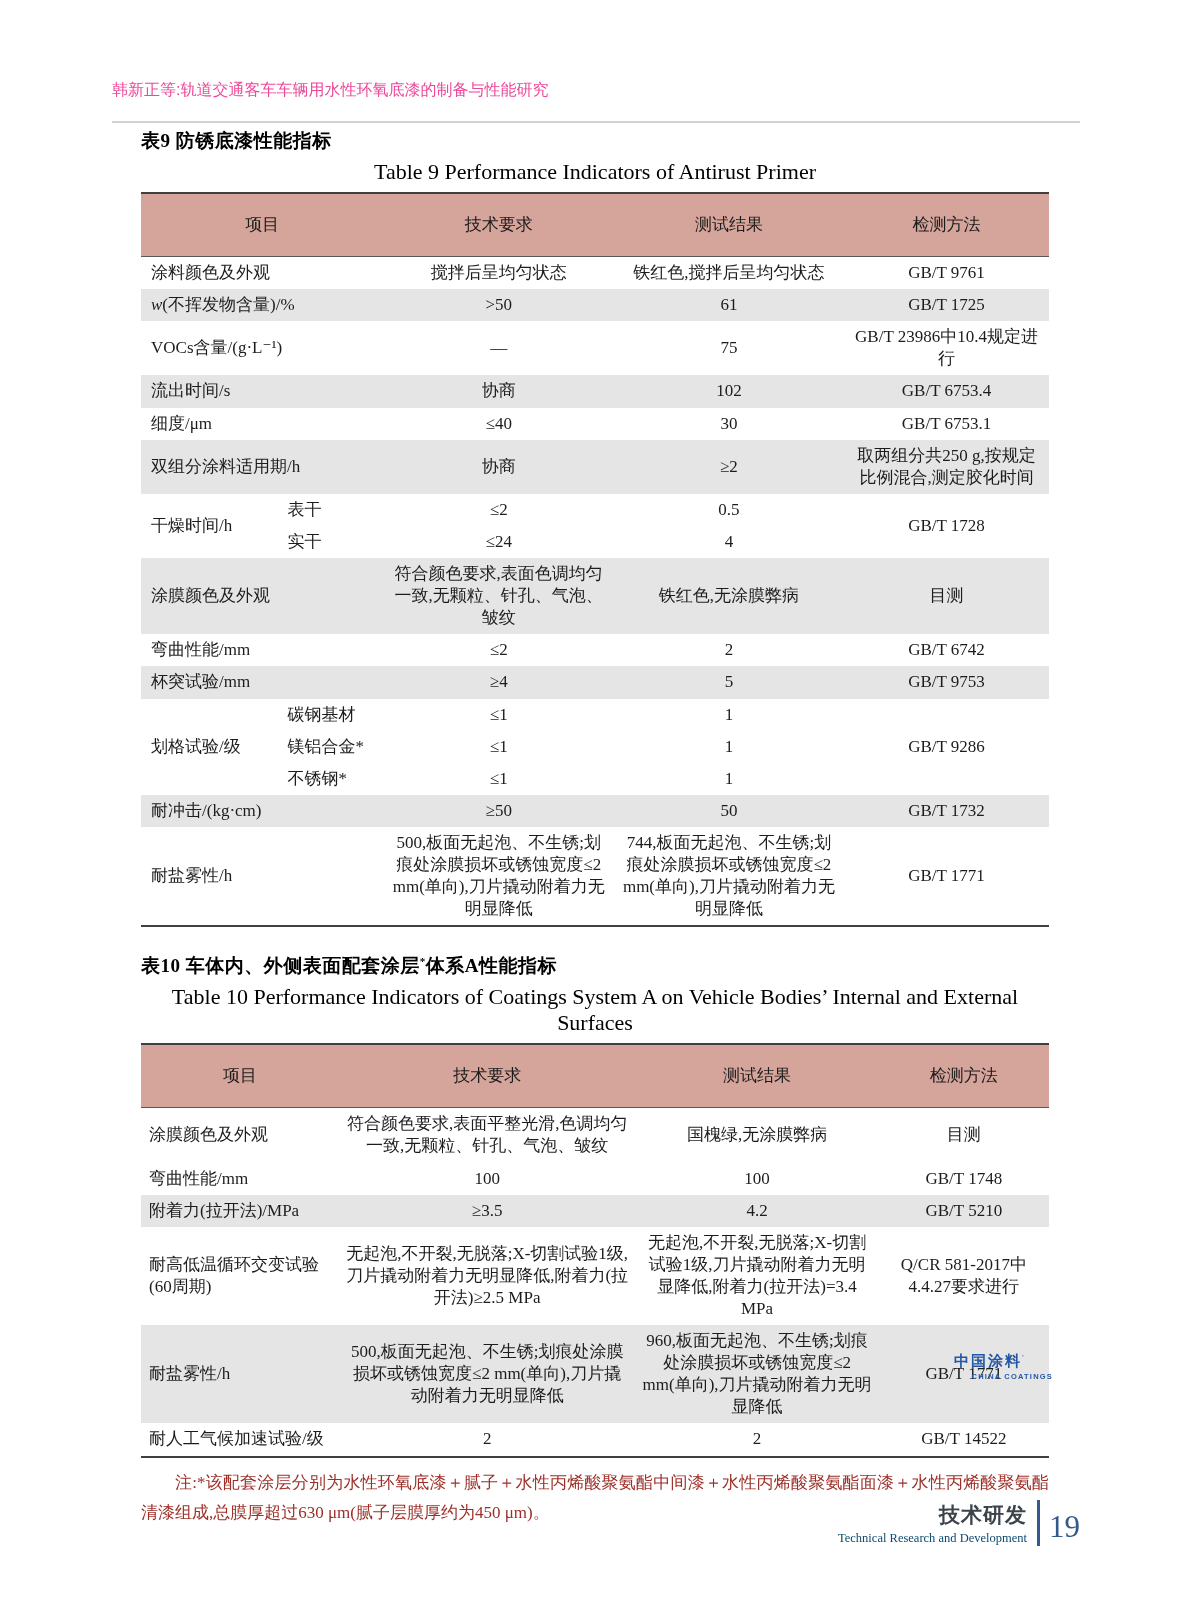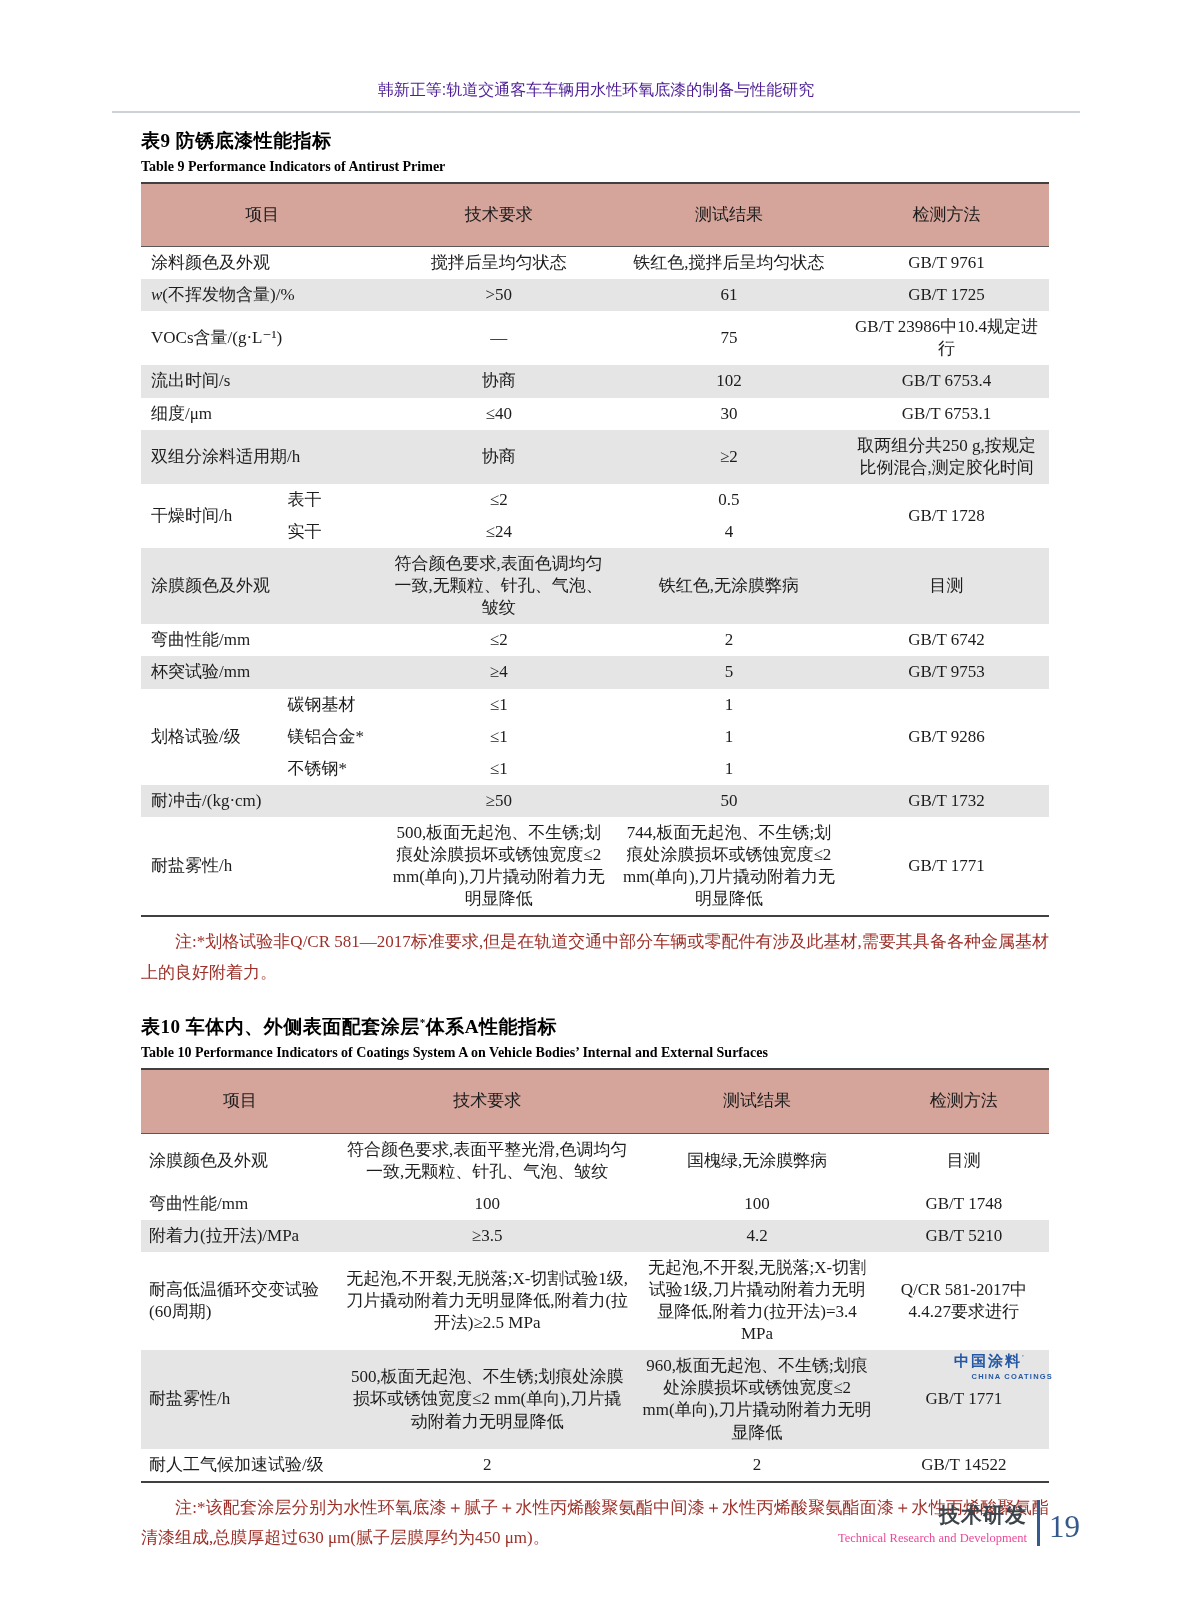--- a/index.html
+++ b/index.html
@@ -1,30 +1,30 @@
 <!DOCTYPE html>
 <html><head>
 <meta charset="utf-8">
 <style>
   html,body{margin:0;padding:0;background:#ffffff;}
   .page{position:relative;width:1187px;height:1600px;background:#ffffff;overflow:hidden;
         font-family:"Liberation Serif","DejaVu Serif",serif;color:#1c1c1c;}
 
   
-  .runhead{position:absolute;left:112px;top:80px;width:968px;text-align:center;
+  .runhead{position:absolute;left:112px;top:80px;width:968px;text-align:left;
            font-family:"Liberation Sans","DejaVu Sans",sans-serif;
-           font-size:16px;color:#4c1d95;padding-bottom:10px;border-bottom:2px solid #cdd2d6;}
+           font-size:16px;color:#ec4899;padding-bottom:20px;border-bottom:2px solid #cdd2d6;}
 
   
   .main{position:absolute;left:141px;top:128px;width:908px;}
 
   .tbl-title-cn{font-family:Liberation Serif, serif;font-weight:bold;
                 font-size:19px;color:#000;text-align:left;letter-spacing:.5px;}
-  .tbl-title-en{font-family:"Liberation Serif","DejaVu Serif",serif;font-weight:bold;
-                font-size:14px;color:#000;margin-top:5px;margin-bottom:7px;}
+  .tbl-title-en{font-family:"Liberation Serif","DejaVu Serif",serif;font-weight:normal;
+                font-size:22px;color:#000;text-align:center;margin-top:5px;margin-bottom:7px;}
   .tbl-title-cn sup{font-size:11px;}
 
   table.t{width:100%;border-collapse:collapse;border-top:2px solid #404040;border-bottom:2px solid #404040;
           font-size:17px;line-height:1.3;}
   table.t th{background:#d5a49a;font-weight:normal;padding:20px 4px;border-bottom:1px solid #585858;
              font-size:17px;}
   table.t td{padding:5px 6px;text-align:center;vertical-align:middle;}
   table.t td.lbl{text-align:left;padding-left:10px;}
   table.t td.sub{text-align:left;padding-left:2px;}
   table.t tr.shaded td{background:#e5e5e5;}
@@ -45,21 +45,21 @@
   .logo .cn{font-size:15px;font-weight:bold;letter-spacing:2px;}
   .logo .cn sup{font-size:8px;font-weight:normal;}
   .logo .en{font-size:7.5px;font-weight:bold;letter-spacing:1.2px;margin-top:1px;margin-left:45px;}
 
   
   .footer{position:absolute;right:107px;top:1500px;display:flex;align-items:center;}
   .footer .labels{text-align:right;}
   .footer .f-cn{font-family:"Liberation Sans","DejaVu Sans",sans-serif;font-weight:bold;
                 font-size:21px;color:#3c434a;letter-spacing:1px;}
   .footer .f-en{font-family:"Liberation Serif","DejaVu Serif",serif;font-size:12.5px;
-                color:#ec4899;margin-top:2px;}
+                color:#0c4a6e;margin-top:2px;}
   .footer .bar{width:3px;height:46px;background:#34598c;margin:0 9px 0 10px;}
   .footer .pnum{font-family:"Liberation Serif","DejaVu Serif",serif;font-size:31px;color:#34598c;
                 align-self:flex-end;line-height:1;padding-bottom:4px;}
 </style>
 </head>
 <body>
 
 <div class="page">
 
   <div class="runhead">韩新正等:轨道交通客车车辆用水性环氧底漆的制备与性能研究</div>
@@ -170,21 +170,20 @@
         </tr>
         <tr>
           <td colspan="2" class="lbl">耐盐雾性/h</td>
           <td>500,板面无起泡、不生锈;划痕处涂膜损坏或锈蚀宽度≤2 mm(单向),刀片撬动附着力无明显降低</td>
           <td>744,板面无起泡、不生锈;划痕处涂膜损坏或锈蚀宽度≤2 mm(单向),刀片撬动附着力无明显降低</td>
           <td>GB/T 1771</td>
         </tr>
       </tbody>
     </table>
 
-    <div class="note">注:*划格试验非Q/CR 581—2017标准要求,但是在轨道交通中部分车辆或零配件有涉及此基材,需要其具备各种金属基材上的良好附着力。</div>
 
     <div class="gap-between"></div>
 
     <div class="tbl-title-cn"><span>表10  车体内、外侧表面配套涂层</span><sup>*</sup><span>体系A性能指标</span></div>
     <div class="tbl-title-en">Table 10   Performance Indicators of Coatings System A on Vehicle Bodies’ Internal and External Surfaces</div>
 
     <table class="t t10">
       <thead>
         <tr>
           <th class="c-lbl">项目</th>

